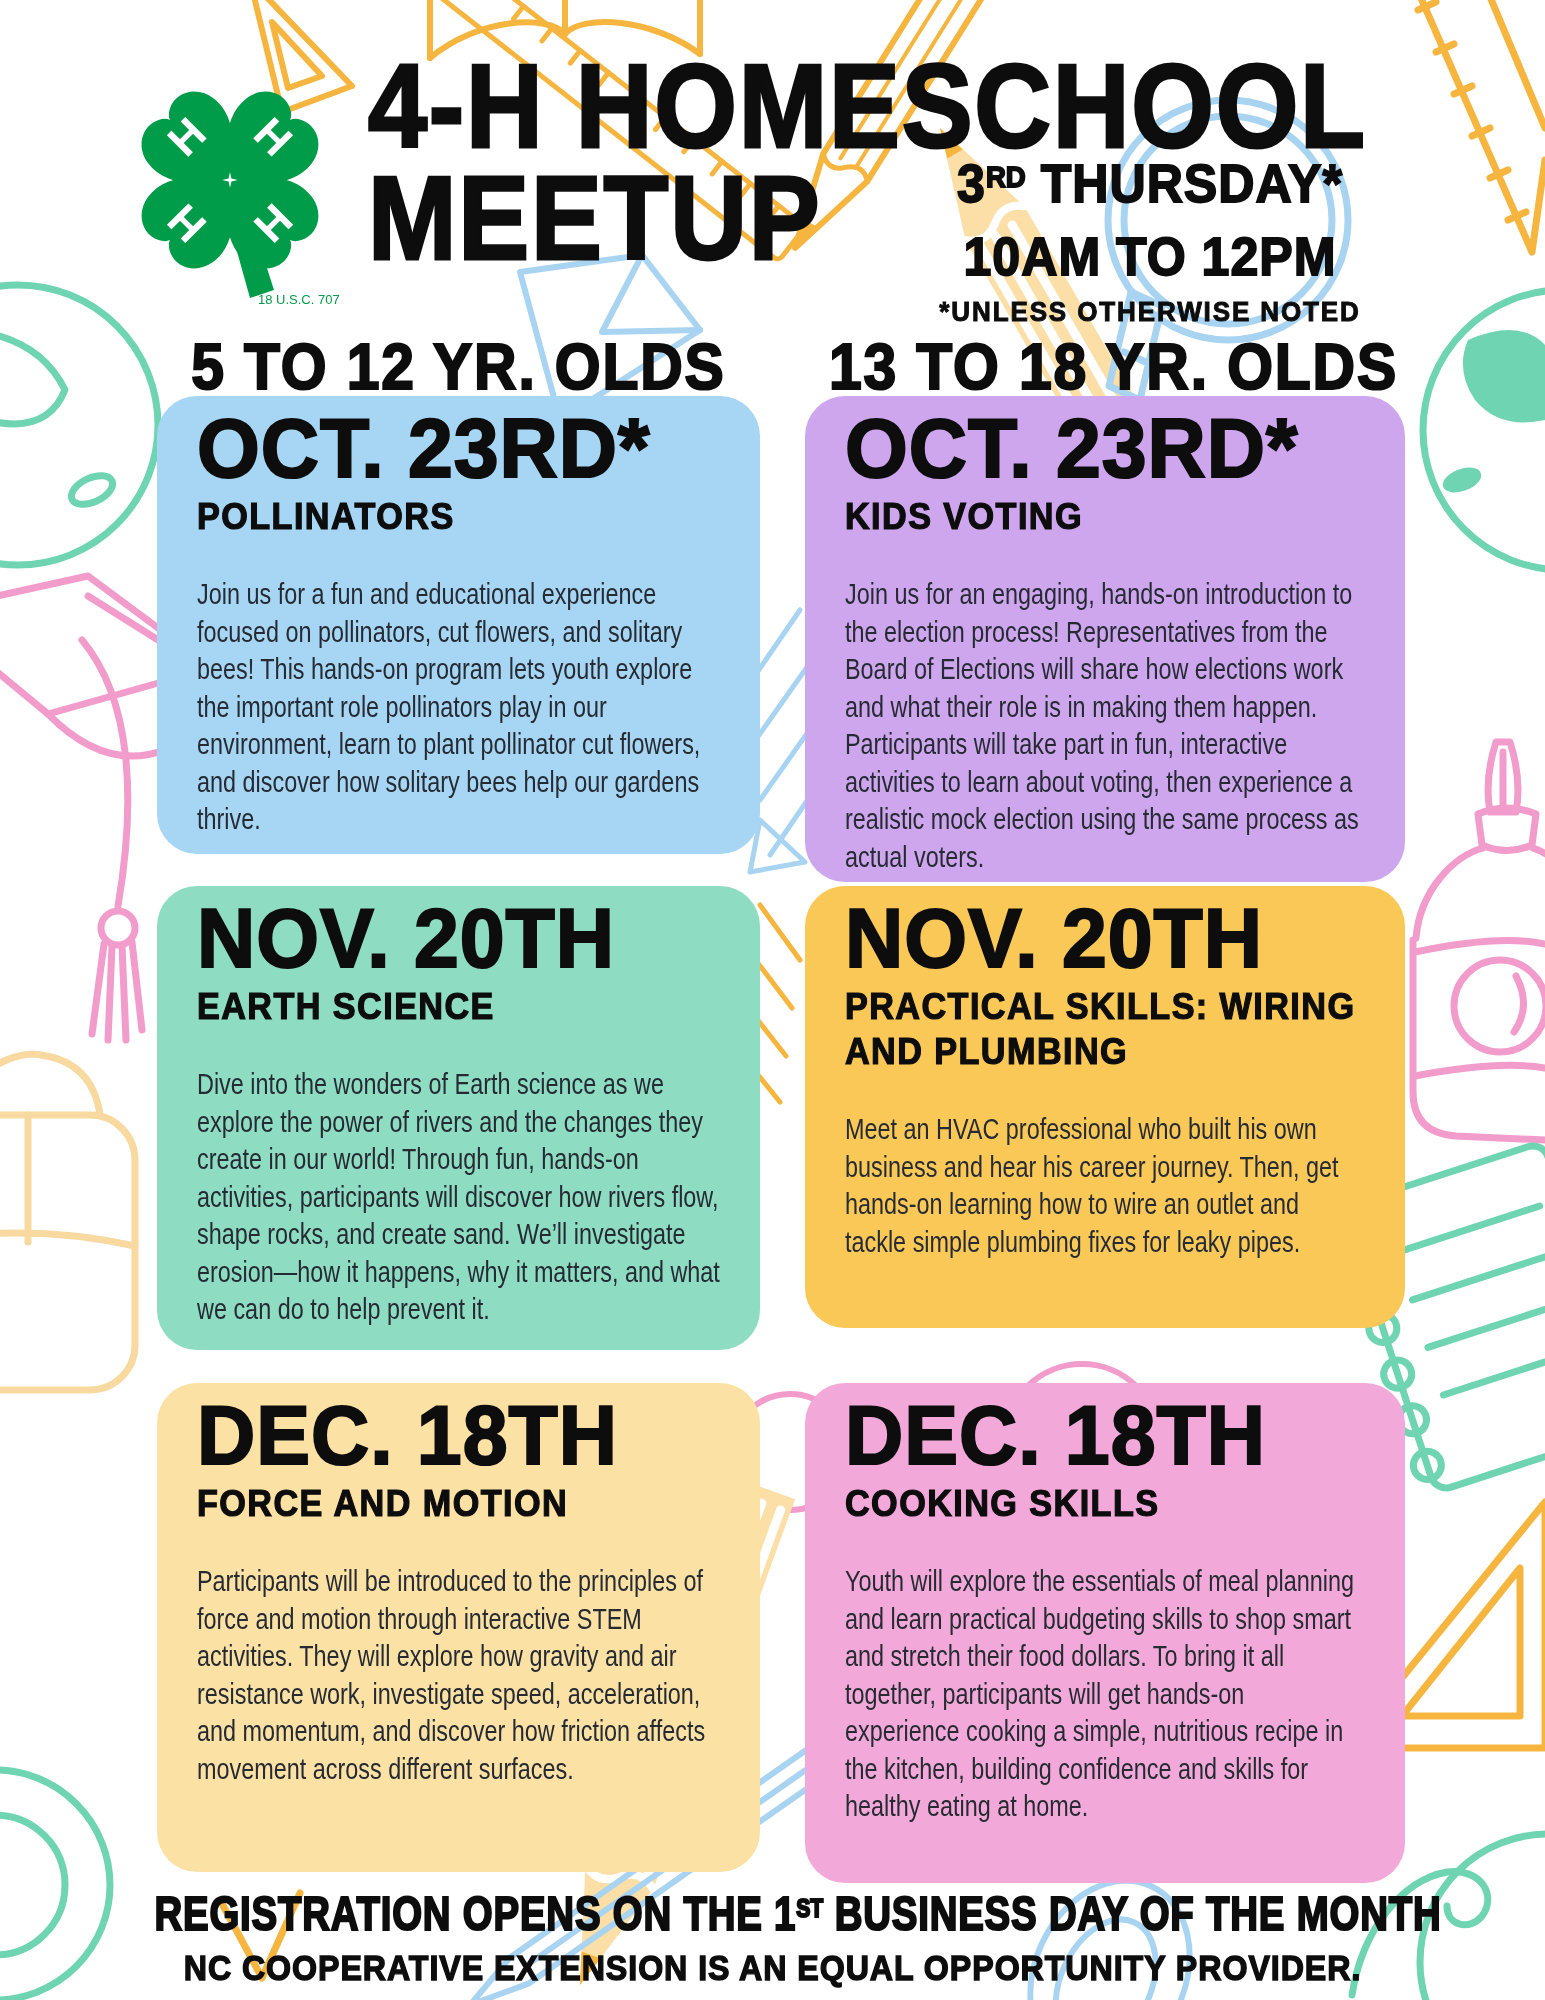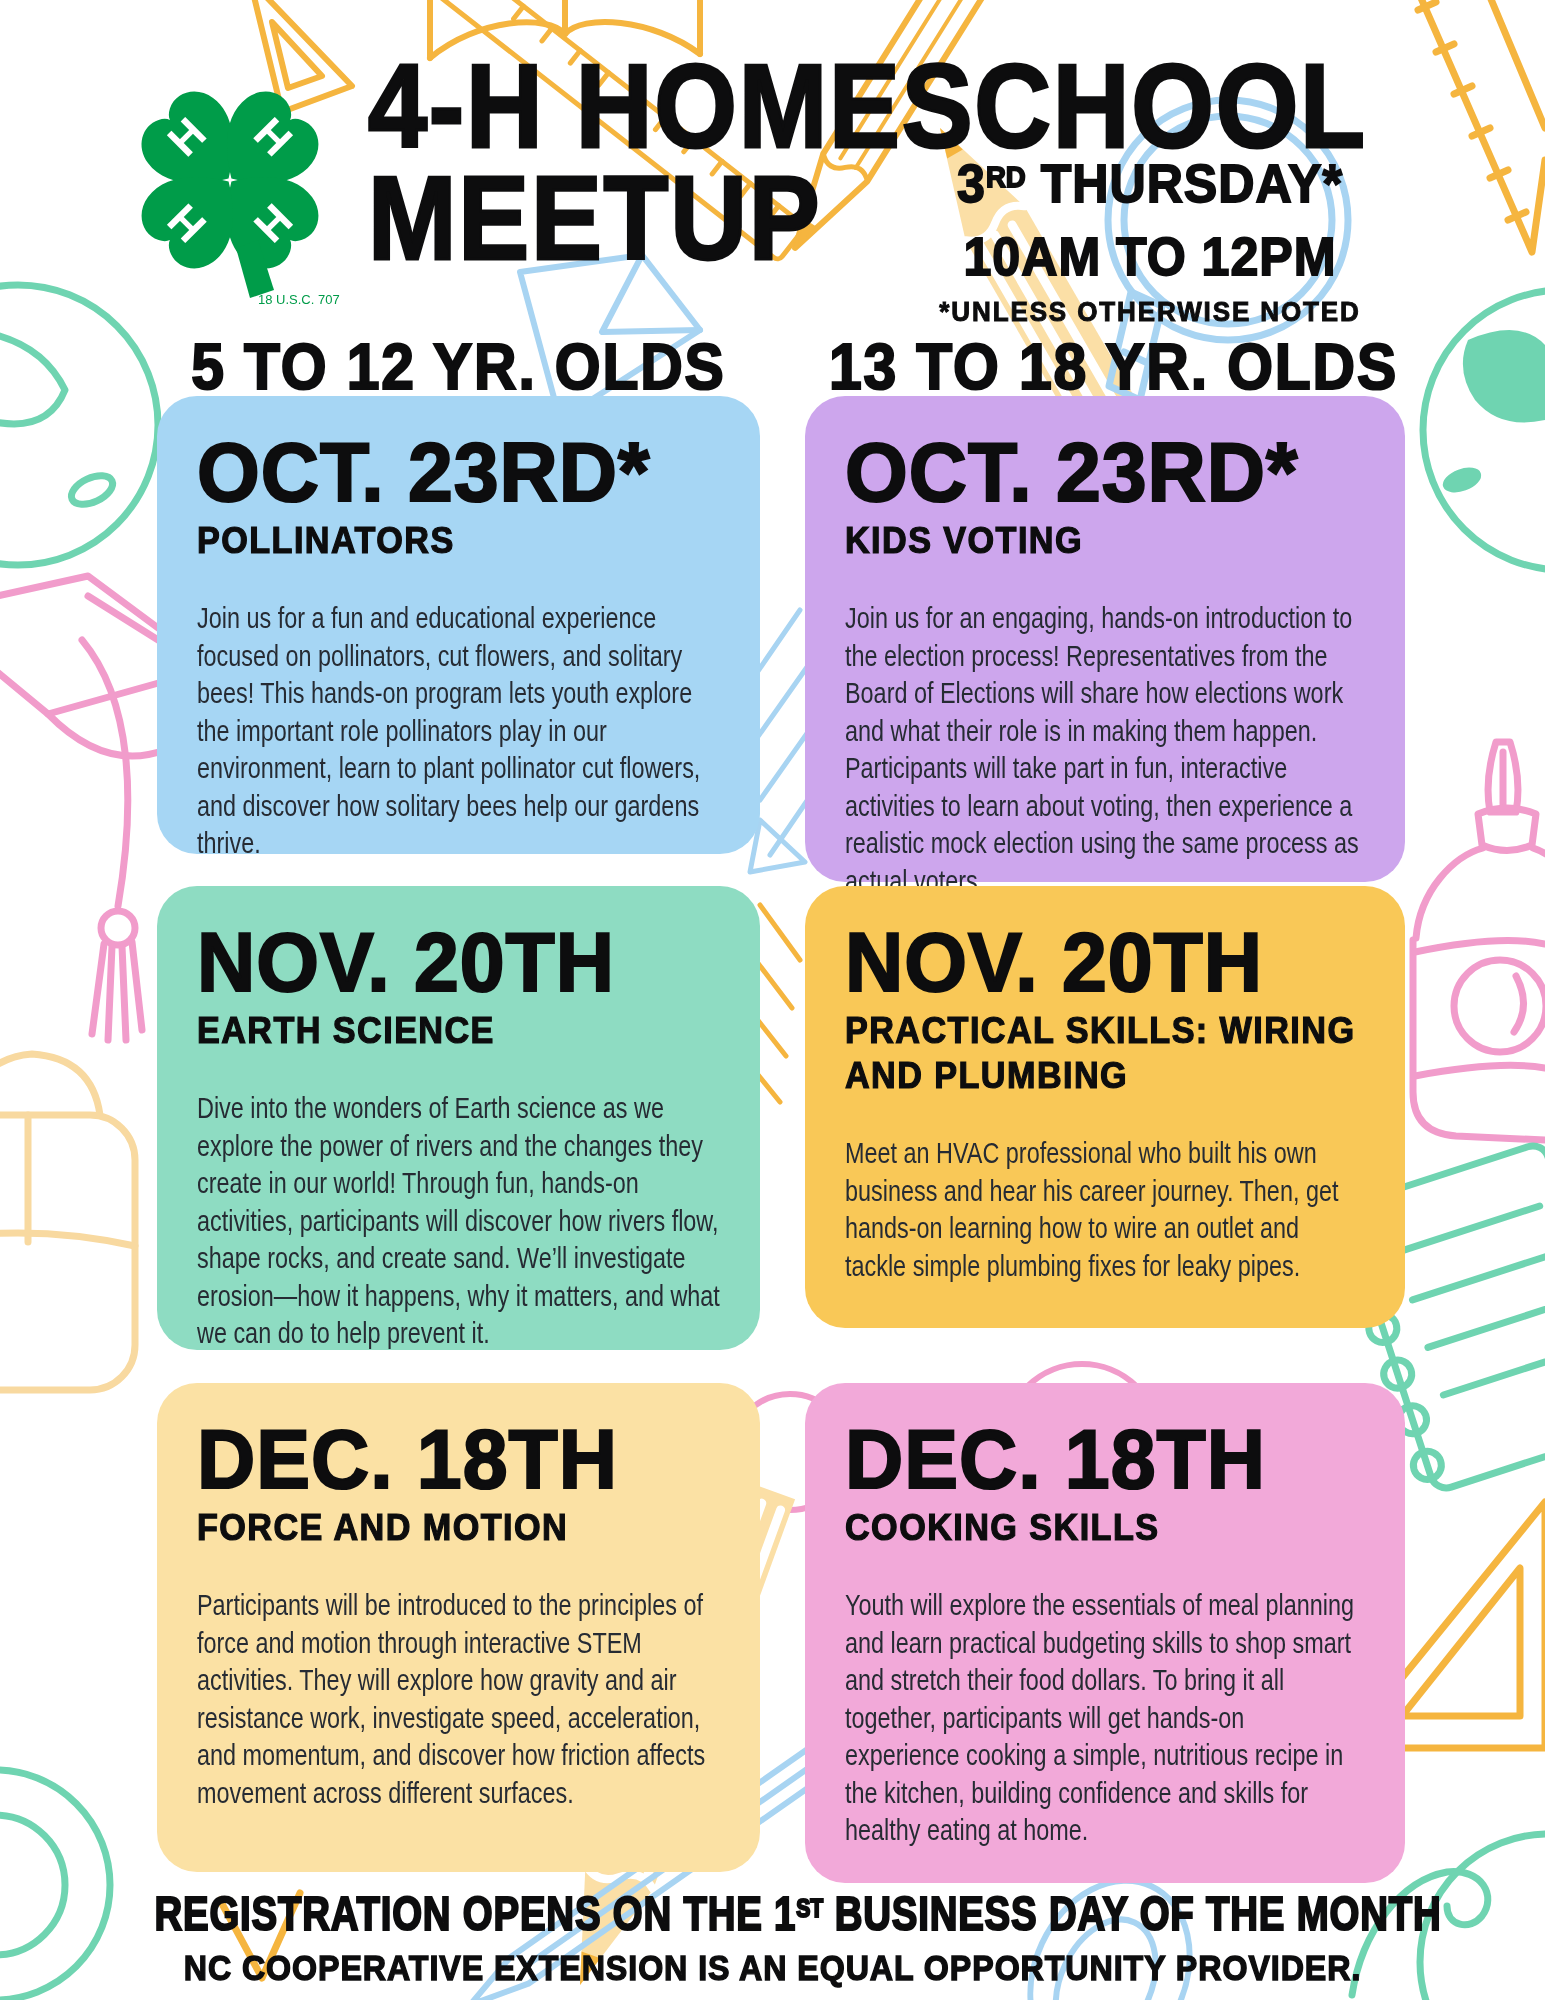--- a/index.html
+++ b/index.html
@@ -27,21 +27,21 @@
   .sched-note{font-size:28px;font-weight:700;letter-spacing:2px;margin-top:9px;-webkit-text-stroke:1px #0d0d0e;}
   .sup{font-size:0.55em;vertical-align:0.5em;letter-spacing:0;}
 
   
   .col-header{top:330px;z-index:2;font-size:64px;font-weight:900;letter-spacing:2px;text-align:center;
               transform:scaleX(0.92);transform-origin:center top;-webkit-text-stroke:2.2px #0d0d0e;white-space:nowrap;}
   .col-left{left:157px;width:603px;}
   .col-right{left:805px;width:600px;}
 
   
-  .card{position:absolute;z-index:1;border-radius:40px;box-sizing:border-box;padding:34px 40px 20px 40px;}
+  .card{position:absolute;z-index:1;border-radius:40px;box-sizing:border-box;padding:10px 40px 20px 40px;}
   .c1{left:157px;top:396px;width:603px;height:458px;}
   .c2{left:805px;top:396px;width:600px;height:486px;}
   .c3{left:157px;top:886px;width:603px;height:464px;}
   .c4{left:805px;top:886px;width:600px;height:442px;}
   .c5{left:157px;top:1383px;width:603px;height:489px;}
   .c6{left:805px;top:1383px;width:600px;height:500px;}
   .card-date{font-size:84px;font-weight:900;line-height:1.0;letter-spacing:1px;white-space:nowrap;
              transform:scaleX(0.96);transform-origin:left top;-webkit-text-stroke:2.2px #0d0d0e;}
   .card-topic{font-size:36px;font-weight:800;line-height:1.25;letter-spacing:1.5px;margin-top:4px;
               transform:scaleX(0.95);transform-origin:left top;width:calc(100% / 0.95);

